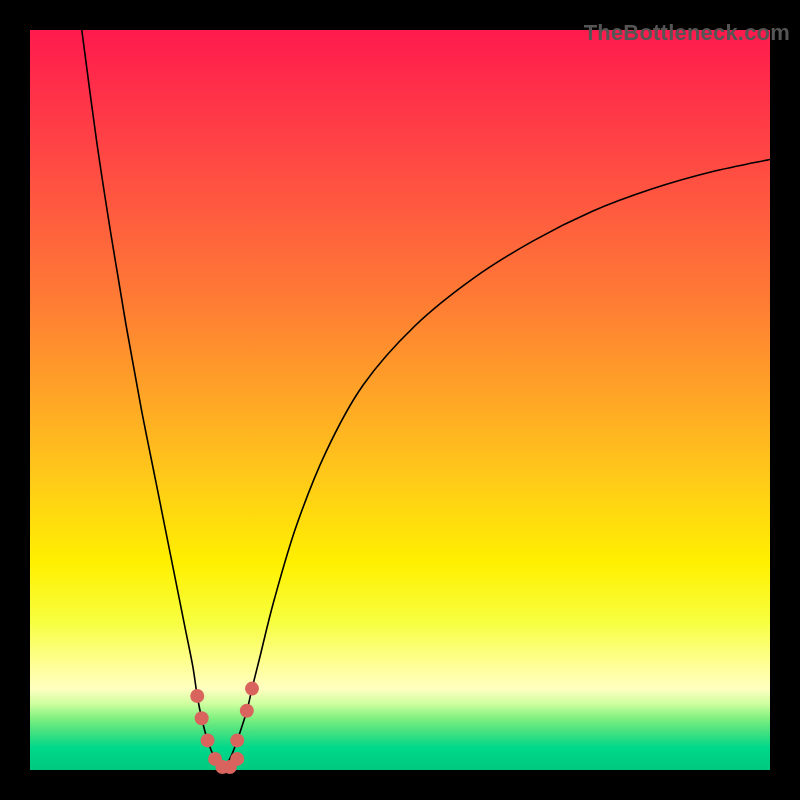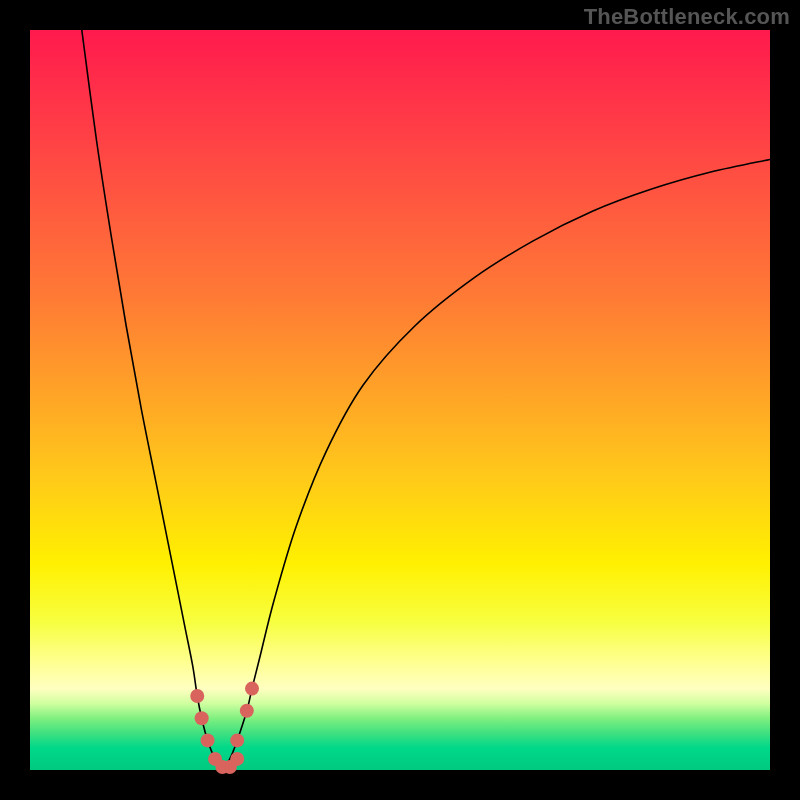--- a/index.html
+++ b/index.html
@@ -30,21 +30,21 @@
       #ffffc0 89%,
       #d0ffa0 91%,
       #80f080 93%,
       #40e080 95%,
       #00d88a 97%,
       #00c97e 100%
     );
   }
   .watermark {
     position: absolute;
-    top: 4px;
+    top: 20px;
     right: 10px;
     color: #555;
     font-size: 22px;
     font-weight: 600;
     letter-spacing: 0.2px;
     z-index: 10;
   }
   svg.curves {
     position: absolute;
     left: 0;

